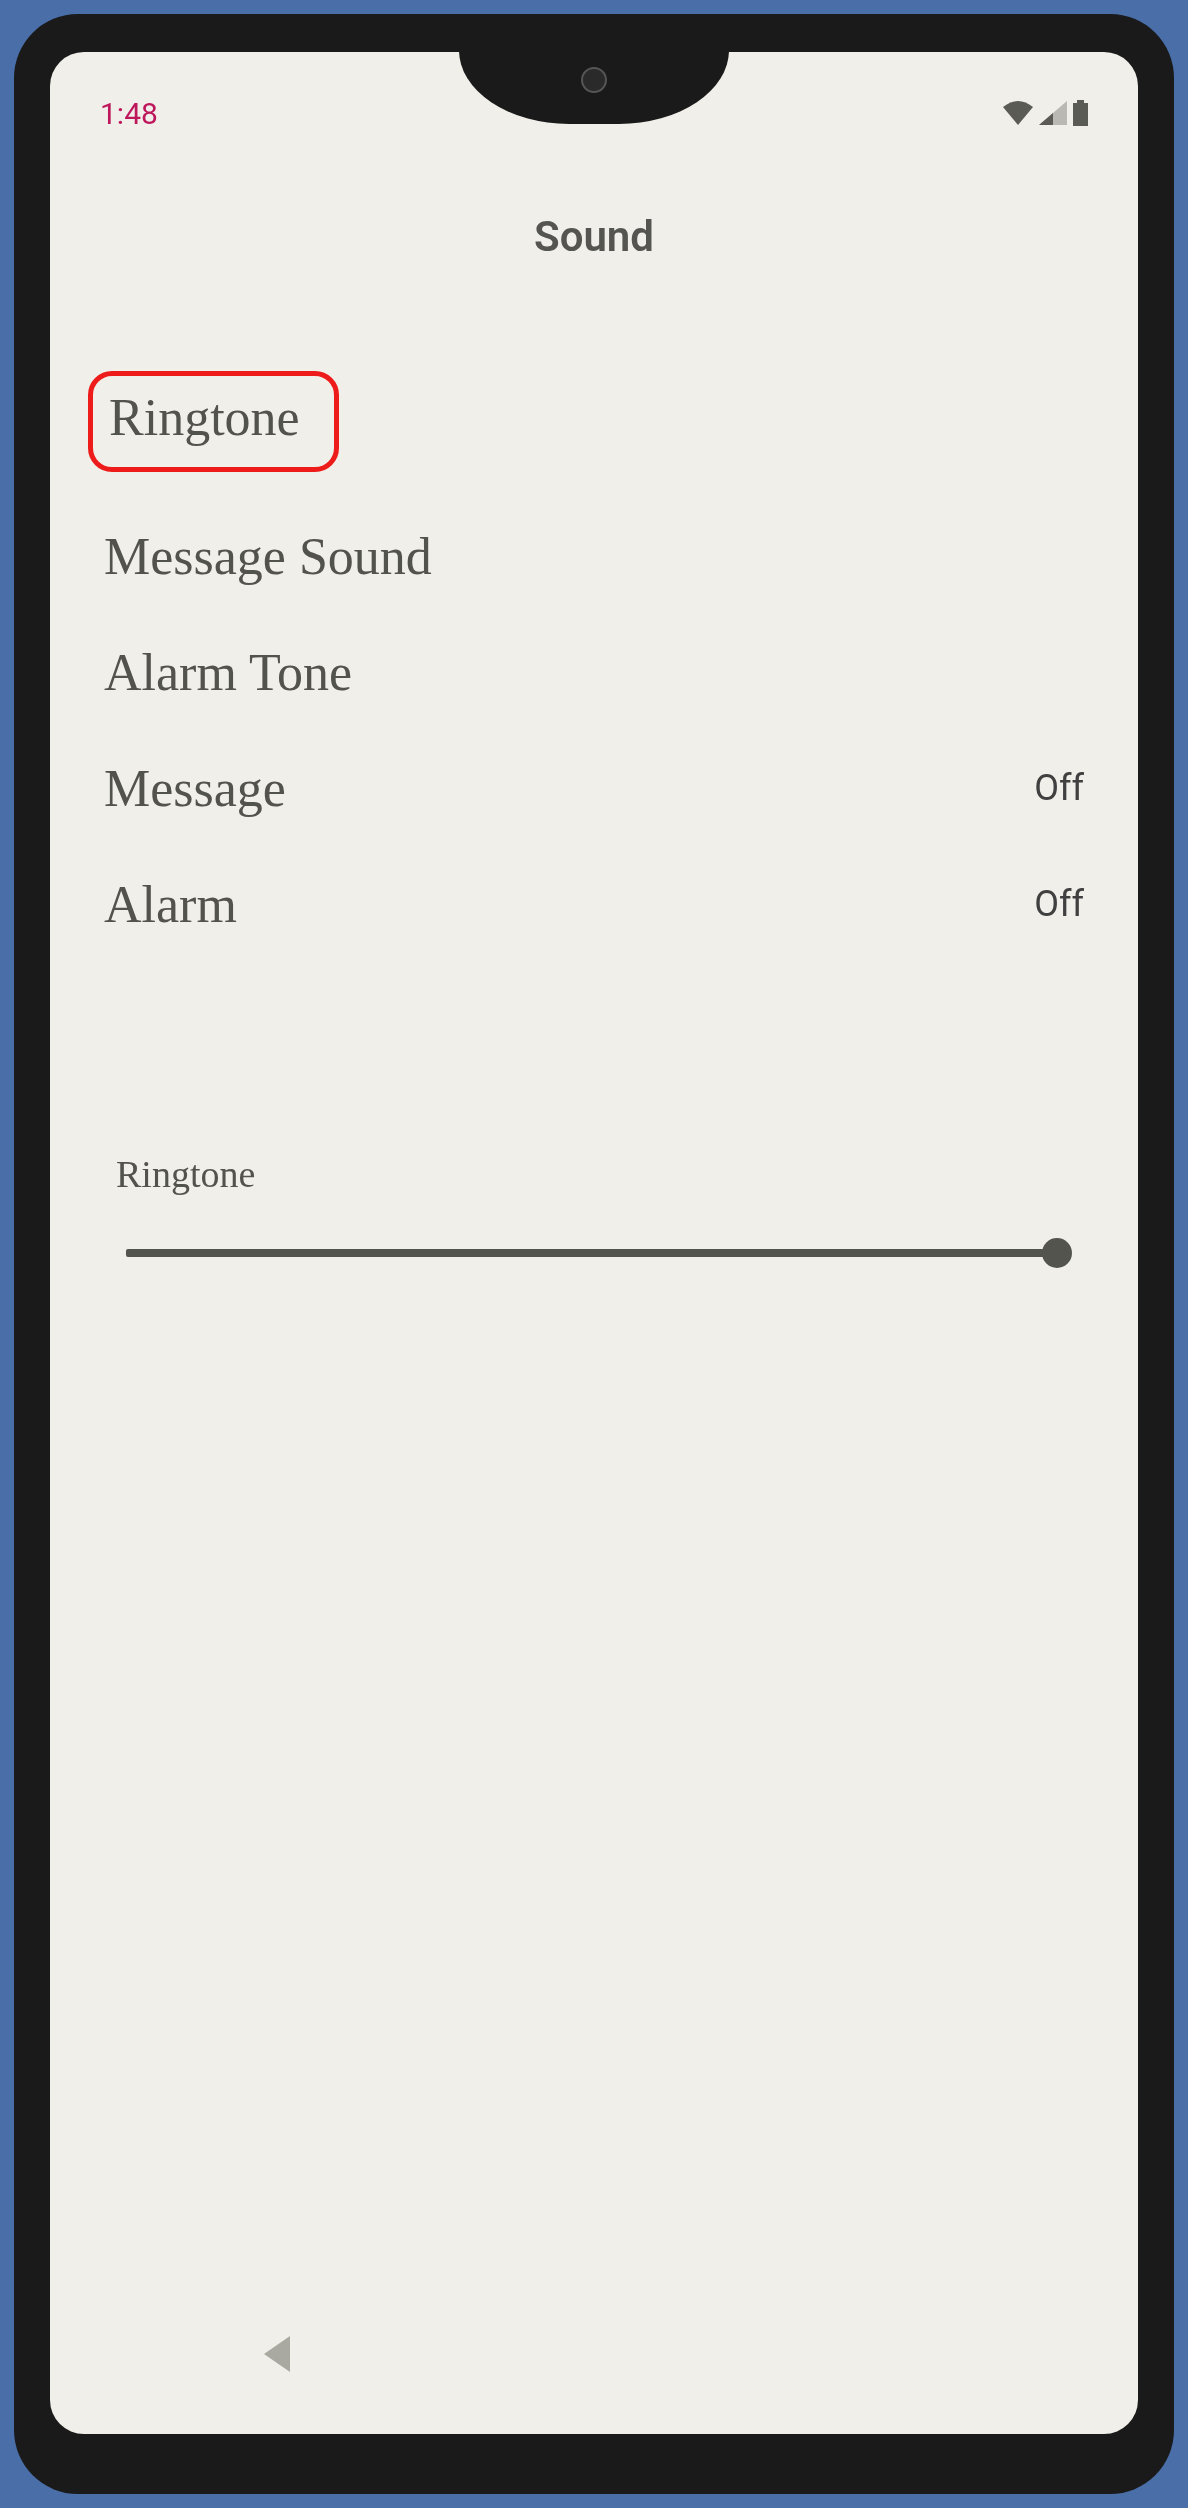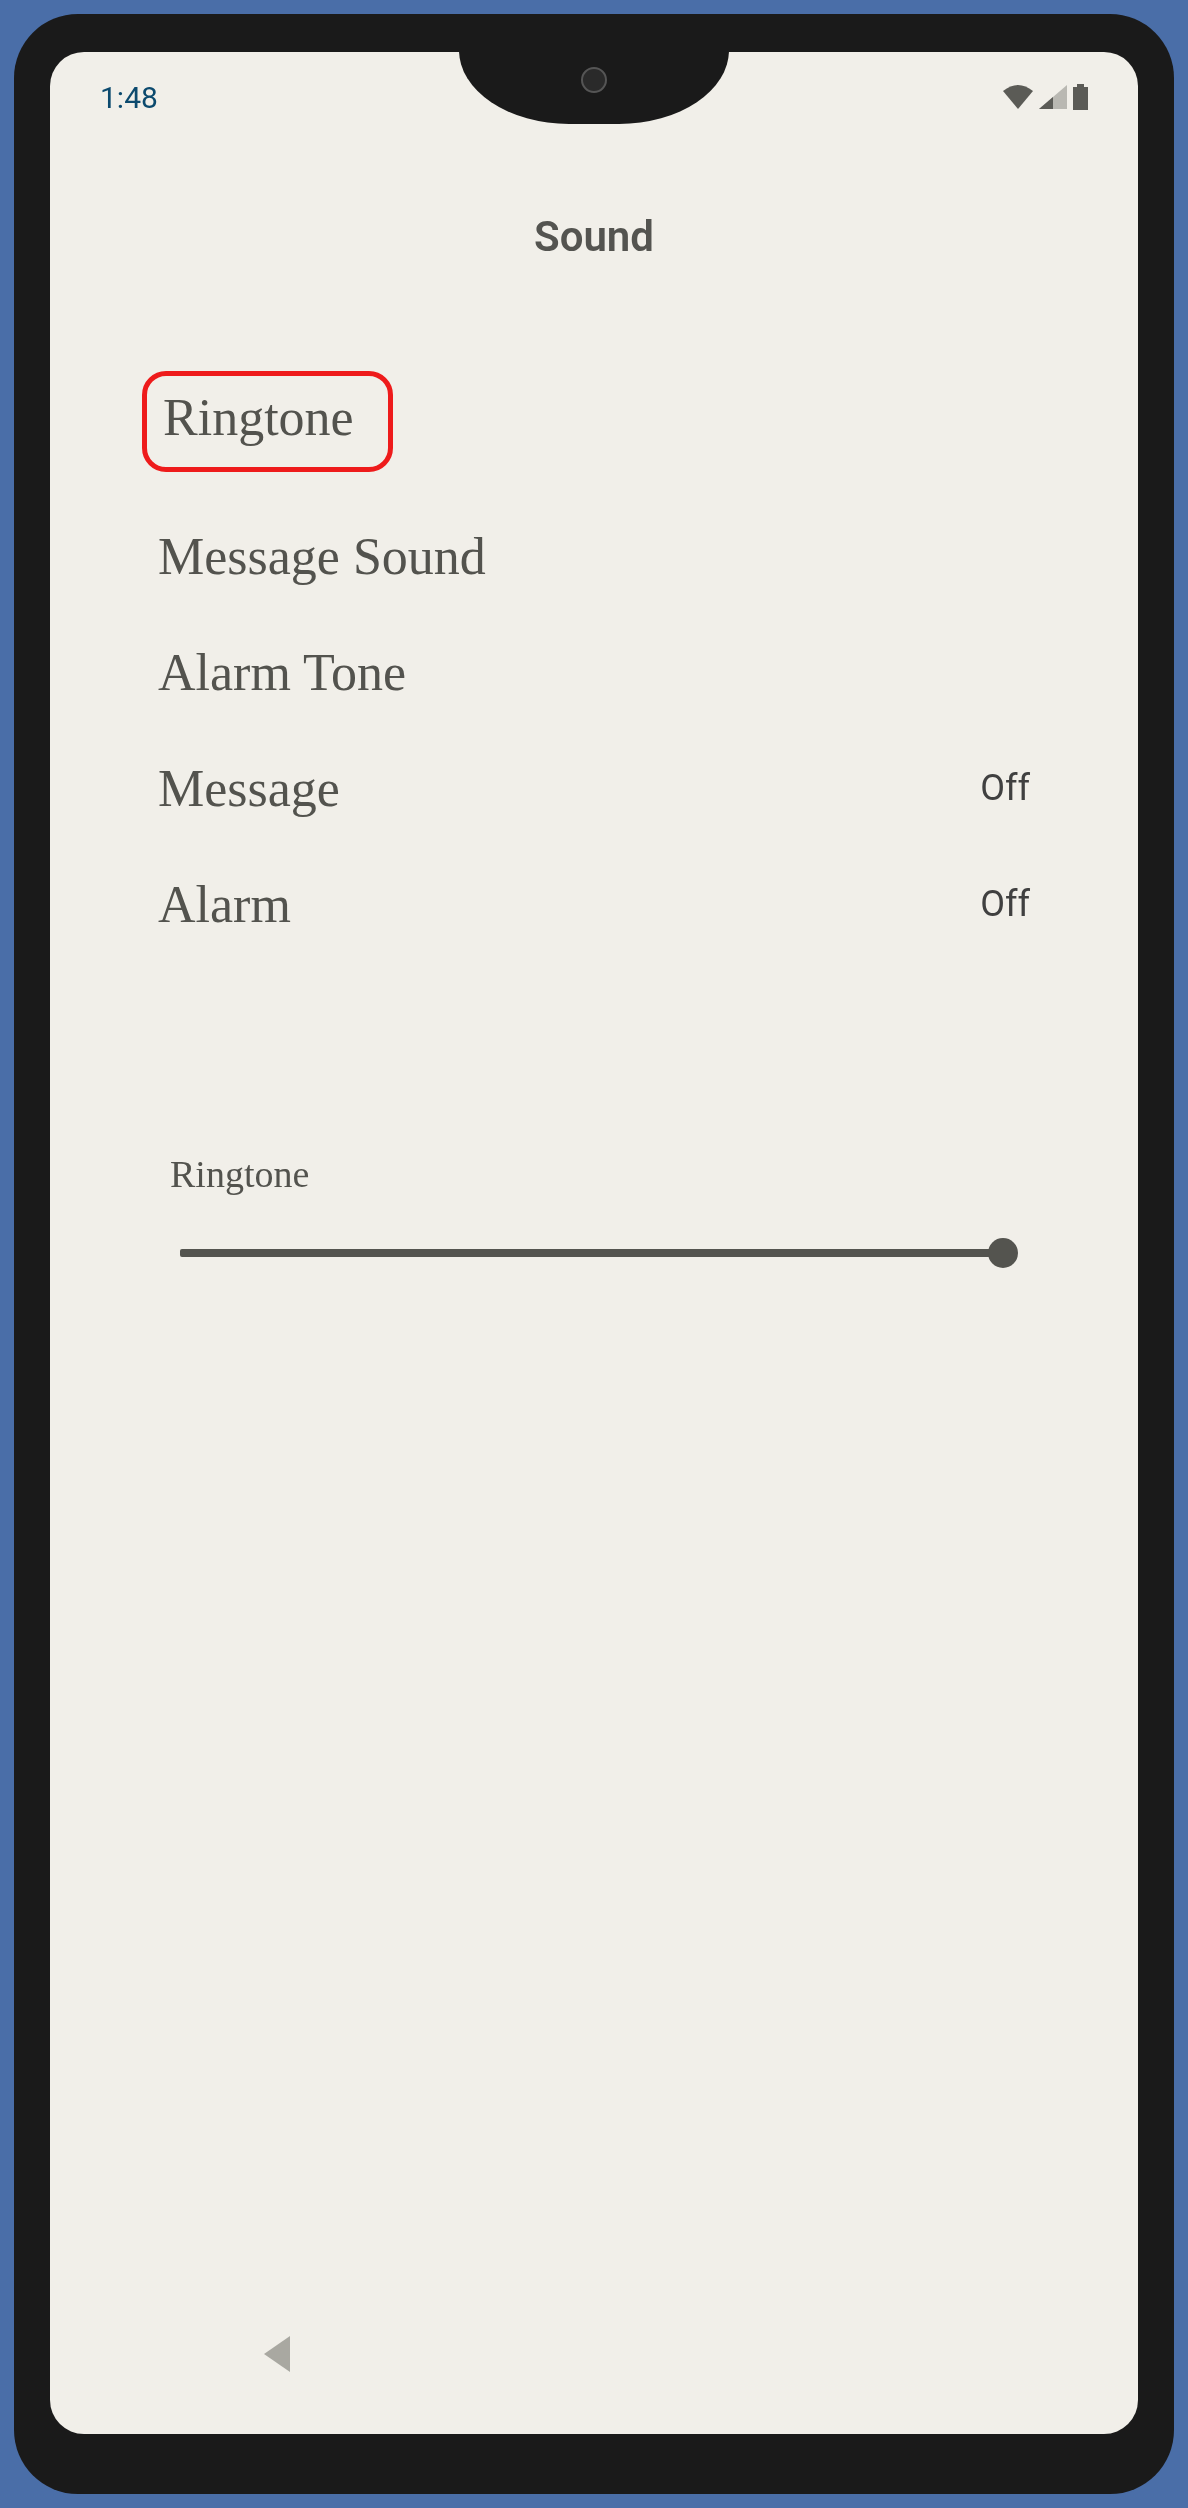--- a/index.html
+++ b/index.html
@@ -43,40 +43,40 @@
   .camera {
     width: 26px;
     height: 26px;
     border-radius: 50%;
     background: #2a2a2a;
     border: 2px solid #555;
     margin-top: -14px;
   }
   .status-bar {
     position: absolute;
-    top: 0;
+    top: 16px;
     left: 0;
     right: 0;
     height: 90px;
     display: flex;
     align-items: center;
     justify-content: space-between;
     padding: 0 50px;
     font-family: -apple-system, Roboto, sans-serif;
-    color: #0c4a6e;
+    color: #be185d;
     font-size: 30px;
   }
   .status-right { display: flex; align-items: center; gap: 6px; }
   .status-right svg { display: block; }
 
   .content {
     position: absolute;
     top: 130px;
     left: 0; right: 0; bottom: 0;
-    padding: 0 90px;
+    padding: 0 36px;
   }
   .page-title {
     text-align: center;
     font-family: -apple-system, Roboto, sans-serif;
     font-weight: 600;
     font-size: 42px;
     color: #545450;
     margin-top: 30px;
     margin-bottom: 110px;
   }

